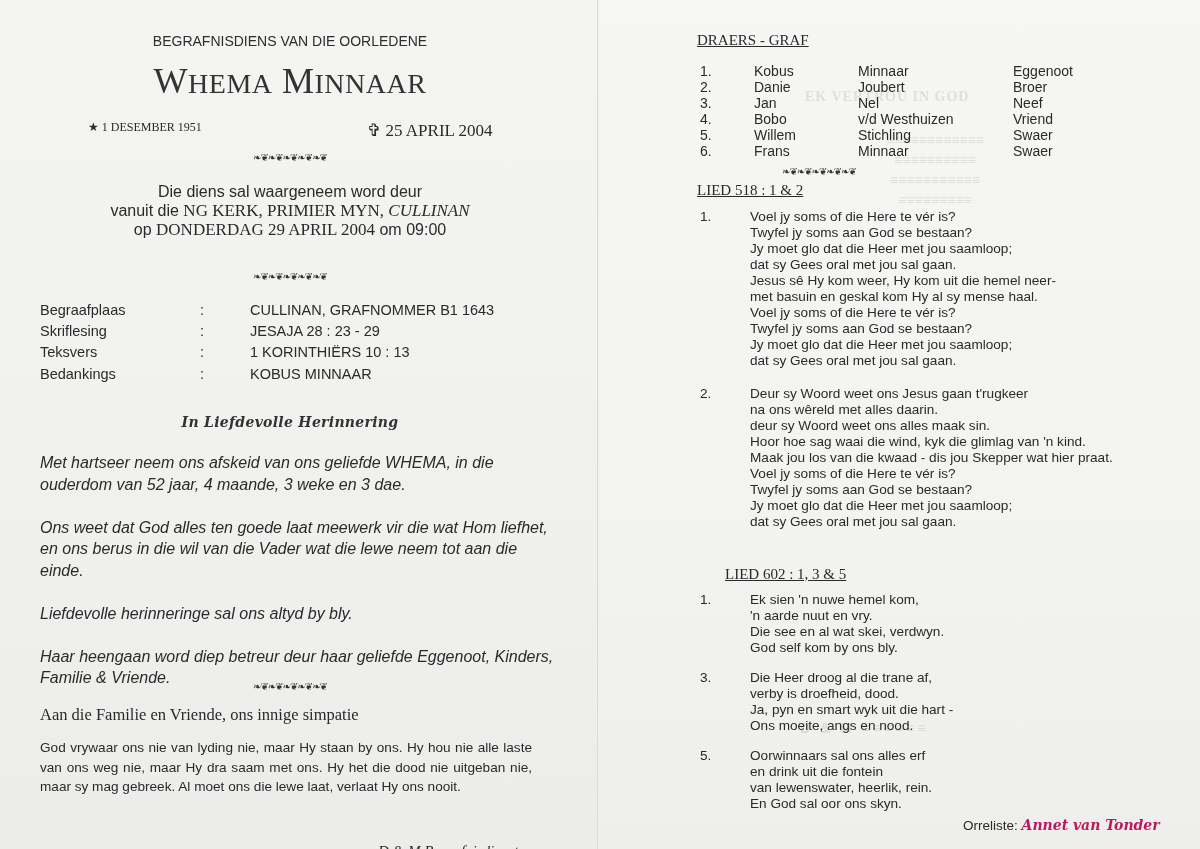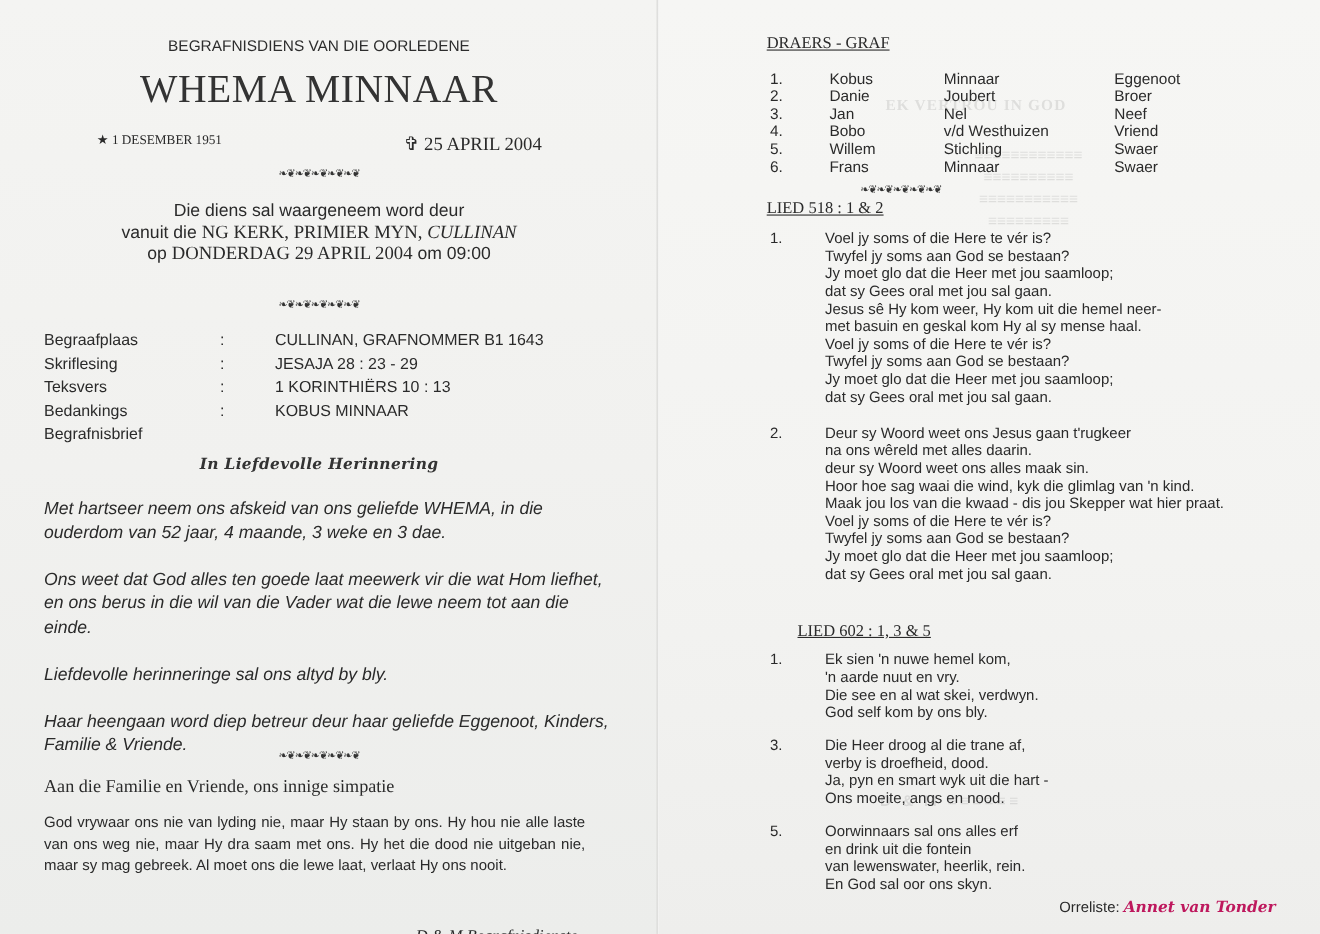--- a/index.html
+++ b/index.html
@@ -21,21 +21,21 @@
   }
   .topedge { position:absolute; left:0; top:0; width:1200px; height:3px; background:#e3e3df; }
 
   .abs { position: absolute; white-space: nowrap; }
   .sans { font-family: "Liberation Sans", sans-serif; }
   .serif { font-family: "Liberation Serif", serif; }
 
   
   .kicker { left: 0; width: 580px; text-align: center; top: 33px; font-size: 14px; color:#2d2d2d; }
   .name-title { left: 0; width: 580px; text-align: center; top: 60px; font-size: 36px; color:#333; letter-spacing: 0.5px; }
-  .name-title .small { font-size: 36px; margin-top: 20px; }
+  .name-title .small { font-size: 28px; margin-top: 20px; }
   .birth { left: 88px; top: 120px; font-size: 12px; }
   .death { left: 367px; top: 120px; font-size: 17px; }
   .orn { font-size: 10px; color: #333; letter-spacing: -1px; text-align:center; }
   .orn-1 { left: 0; width: 580px; top: 152px; }
   .orn-2 { left: 0; width: 580px; top: 271px; }
   .orn-3 { left: 0; width: 580px; top: 681px; }
   .service { left: 0; width: 580px; text-align: center; font-size: 16px; line-height: 19px; top: 182px; }
   .service div { height: 19px; }
   .service .serif-line { font-family: "Liberation Serif", serif; font-size: 17px; }
 
@@ -136,25 +136,20 @@
   <div class="row">
       <span class="lbl">Teksvers</span>
       <span class="colon">:</span>
       <span>1 KORINTHIËRS 10 : 13</span>
     </div>
   <div class="row">
       <span class="lbl">Bedankings</span>
       <span class="colon">:</span>
       <span>KOBUS MINNAAR</span>
     </div>
-  <div class="row">
-      <span class="lbl">Begrafnisbrief</span>
-      <span class="colon"></span>
-      <span></span>
-    </div>
 </div>
 
 <div class="abs script-head">In Liefdevolle Herinnering</div>
 
 <div class="abs sans tribute">
   <p>Met hartseer neem ons afskeid van ons geliefde WHEMA, in die ouderdom van 52 jaar, 4 maande, 3 weke en 3 dae.</p>
   <p>Ons weet dat God alles ten goede laat meewerk vir die wat Hom liefhet, en ons berus in die wil van die Vader wat die lewe neem tot aan die einde.</p>
   <p>Liefdevolle herinneringe sal ons altyd by bly.</p>
   <p>Haar heengaan word diep betreur deur haar geliefde Eggenoot, Kinders, Familie &amp; Vriende.</p>
 </div>

